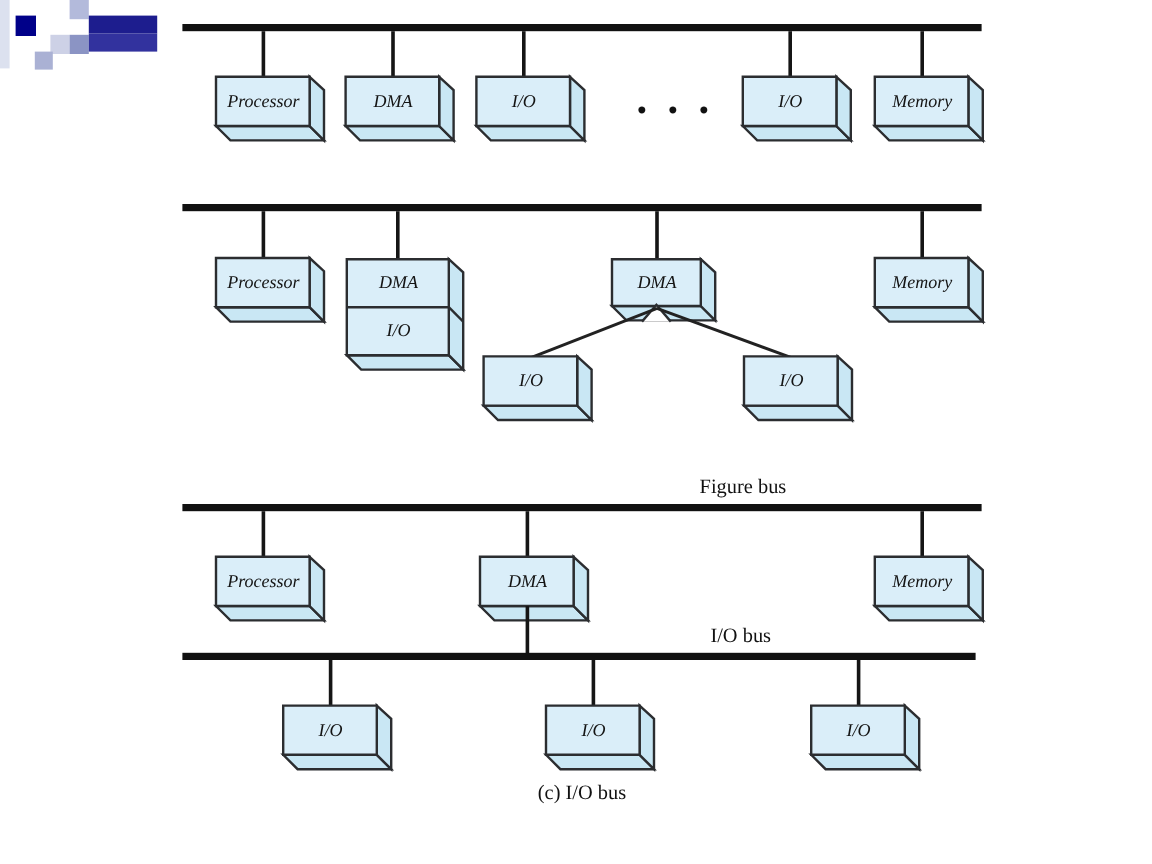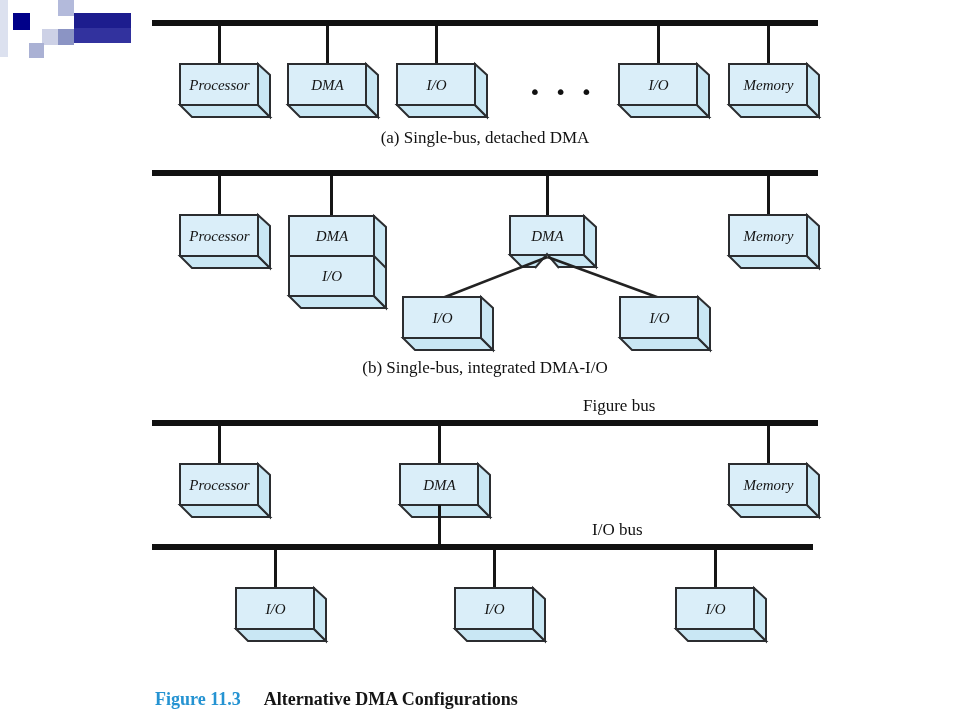--- a/index.html
+++ b/index.html
@@ -82,21 +82,20 @@
     <span class="slab-label" style="left: 1px; width: 79px; height: 42px; top: 1px;">I/O</span>
   </div>
   <div class="slab" style="left: 728px; top: 63px; width: 93px; height: 56px;">
       <svg width="93" height="56">
         <polygon points="1,42 79,42 91,54 13,54" fill="#c9e7f4" stroke="#2b2d30" stroke-width="2" stroke-linejoin="miter"></polygon>
         <polygon points="79,1 91,12 91,54 79,42" fill="#c9e7f4" stroke="#2b2d30" stroke-width="2" stroke-linejoin="miter"></polygon>
         <polygon points="1,1 79,1 79,42 1,42" fill="#daeef9" stroke="#2b2d30" stroke-width="2" stroke-linejoin="miter"></polygon>
       </svg>
     <span class="slab-label" style="left: 1px; width: 79px; height: 42px; top: 1px;">Memory</span>
   </div>
-  <div class="caption" style="top:128px;">(a) Single-bus, detached DMA</div>
 
   <div class="bus" style="left:152px;top:170px;width:666px;"></div>
   <div class="conn" style="left:218px;top:176px;height:39px;"></div>
   <div class="conn" style="left:330px;top:176px;height:40px;"></div>
   <div class="conn" style="left:546px;top:176px;height:40px;"></div>
   <div class="conn" style="left:767px;top:176px;height:39px;"></div>
 
   <div class="slab" style="left: 179px; top: 214px; width: 93px; height: 56px;">
       <svg width="93" height="56">
         <polygon points="1,42 79,42 91,54 13,54" fill="#c9e7f4" stroke="#2b2d30" stroke-width="2" stroke-linejoin="miter"></polygon>
@@ -148,21 +147,20 @@
     <span class="slab-label" style="left: 1px; width: 79px; height: 42px; top: 1px;">I/O</span>
   </div>
   <div class="slab" style="left: 619px; top: 296px; width: 93px; height: 56px;">
       <svg width="93" height="56">
         <polygon points="1,42 79,42 91,54 13,54" fill="#c9e7f4" stroke="#2b2d30" stroke-width="2" stroke-linejoin="miter"></polygon>
         <polygon points="79,1 91,12 91,54 79,42" fill="#c9e7f4" stroke="#2b2d30" stroke-width="2" stroke-linejoin="miter"></polygon>
         <polygon points="1,1 79,1 79,42 1,42" fill="#daeef9" stroke="#2b2d30" stroke-width="2" stroke-linejoin="miter"></polygon>
       </svg>
     <span class="slab-label" style="left: 1px; width: 79px; height: 42px; top: 1px;">I/O</span>
   </div>
-  <div class="caption" style="top:358px;">(b) Single-bus, integrated DMA-I/O</div>
 
   <div class="bus-label" style="left:583px;top:396px;">Figure bus</div>
   <div class="bus" style="left:152px;top:420px;width:666px;"></div>
   <div class="conn" style="left:218px;top:426px;height:38px;"></div>
   <div class="conn" style="left:438px;top:426px;height:38px;"></div>
   <div class="conn" style="left:767px;top:426px;height:38px;"></div>
 
   <div class="slab" style="left: 179px; top: 463px; width: 93px; height: 56px;">
       <svg width="93" height="56">
         <polygon points="1,42 79,42 91,54 13,54" fill="#c9e7f4" stroke="#2b2d30" stroke-width="2" stroke-linejoin="miter"></polygon>
@@ -212,19 +210,16 @@
     <span class="slab-label" style="left: 1px; width: 79px; height: 42px; top: 1px;">I/O</span>
   </div>
   <div class="slab" style="left: 675px; top: 587px; width: 93px; height: 56px;">
       <svg width="93" height="56">
         <polygon points="1,42 79,42 91,54 13,54" fill="#c9e7f4" stroke="#2b2d30" stroke-width="2" stroke-linejoin="miter"></polygon>
         <polygon points="79,1 91,12 91,54 79,42" fill="#c9e7f4" stroke="#2b2d30" stroke-width="2" stroke-linejoin="miter"></polygon>
         <polygon points="1,1 79,1 79,42 1,42" fill="#daeef9" stroke="#2b2d30" stroke-width="2" stroke-linejoin="miter"></polygon>
       </svg>
     <span class="slab-label" style="left: 1px; width: 79px; height: 42px; top: 1px;">I/O</span>
   </div>
-
-  <div class="fig-caption">
-    <span class="fig-num">Figure 11.3</span>
-    <span class="fig-title">Alternative DMA Configurations</span>
-  </div>
+  <div class="caption" style="top:651px;left:152px;width:666px;">(c) I/O bus</div>
+
 
 </div>
 
 </body></html>

